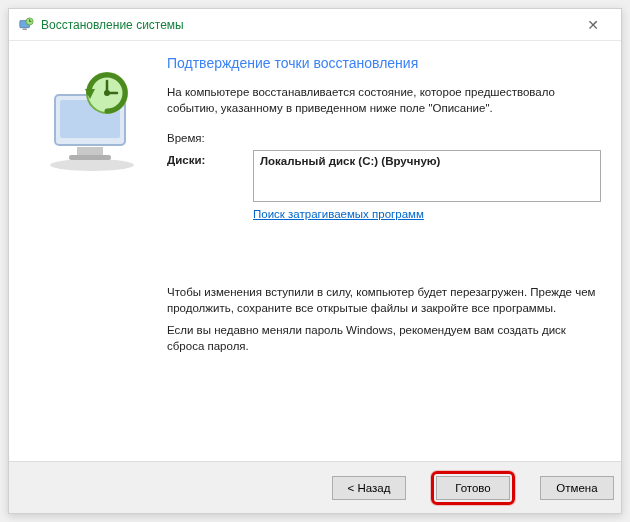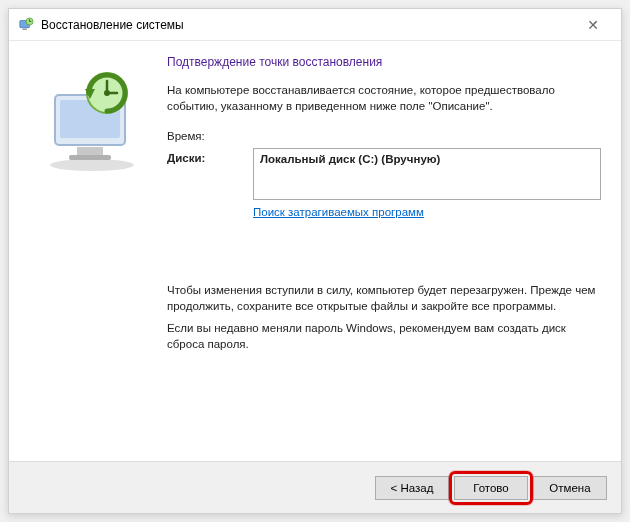--- a/index.html
+++ b/index.html
@@ -1,37 +1,37 @@
 <!DOCTYPE html>
 <html><head>
 <meta charset="utf-8">
 <style>
   * { box-sizing: border-box; font-family: "Segoe UI", Tahoma, sans-serif; }
   body { margin: 0; background: #f0f0f0; padding: 8px; }
   .outer { width: 614px; height: 506px; background: #fff; border: 1px solid #d0d0d0; box-shadow: 0 2px 8px rgba(0,0,0,0.15); display: flex; flex-direction: column; }
   .titlebar { height: 32px; display: flex; align-items: center; padding: 0 8px; border-bottom: 1px solid #e8e8e8; }
   .titlebar .icon-slot { width: 18px; height: 18px; margin-right: 6px; display:flex; align-items:center; justify-content:center;}
-  .titlebar .title { font-size: 12px; color: #000000; flex: 1; }
+  .titlebar .title { font-size: 12px; color: #15803d; flex: 1; }
   .titlebar .close { width: 40px; text-align: center; color: #666; font-size: 14px; cursor: default; }
   .body { flex: 1; display: flex; padding: 8px 20px 0 8px; }
   .left-col { width: 150px; display: flex; justify-content: center; padding-top: 18px; }
   .monitor-icon { width: 110px; height: 110px; position: relative; }
   .right-col { flex: 1; font-size: 11.5px; color: #222; }
-  .heading { font-size: 12px; color: #4c1d95; margin: 6px 0 14px 0; font-weight: 400; }
+  .heading { font-size: 14px; color: #3b82f6; margin: 6px 0 14px 0; font-weight: 400; }
   .desc { margin-bottom: 16px; line-height: 1.35; margin-top: 8px; }
   .row { display: flex; margin-bottom: 6px; }
   .row .lbl { width: 86px; }
   .row .val { flex: 1; }
   .disks-row { display: flex; margin-top: 6px; font-weight: bold; }
   .disks-row .lbl { width: 86px; padding-top: 4px; }
   .disks-box { flex: 1; border: 1px solid #aaa; height: 52px; padding: 4px 6px; font-size: 11.5px; background: #fff; }
   .link { color: #0066cc; text-decoration: underline; cursor: pointer; margin-top: 6px; margin-left: 86px; display: inline-block; font-size: 11.5px; }
   .note { margin-top: 64px; line-height: 1.4; }
   .note p { margin: 0 0 6px 0; }
-  .footer { height: 52px; border-top: 1px solid #dcdcdc; background: #f0f0f0; display: flex; align-items: center; justify-content: flex-end; padding: 0 14px; gap: 0; }
+  .footer { height: 52px; border-top: 1px solid #dcdcdc; background: #f0f0f0; display: flex; align-items: center; justify-content: flex-end; padding: 0 7px; gap: 25px; }
   .btn { min-width: 74px; height: 24px; border: 1px solid #adadad; background: #e1e1e1; font-size: 11.5px; padding: 0 10px; cursor: default; }
   .highlight-wrap { border: 3px solid #d90000; border-radius: 6px; padding: 2px; box-shadow: 0 0 0 1px rgba(217,0,0,.2); }
 </style>
 </head>
 <body>
 
 <div class="outer">
 
   <div class="titlebar">
     <span class="icon-slot">

